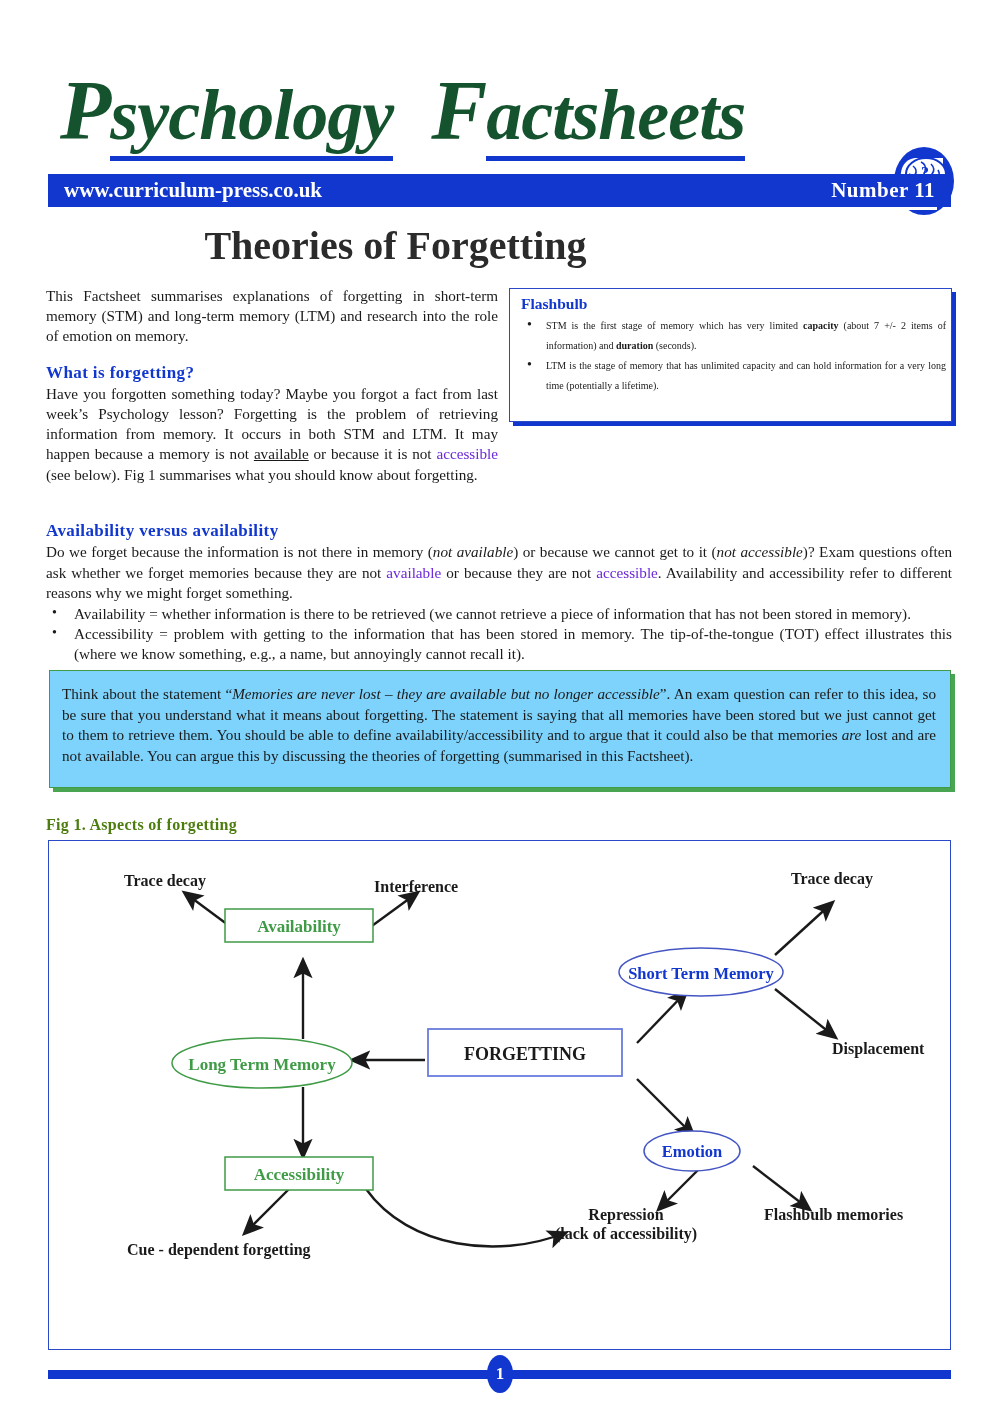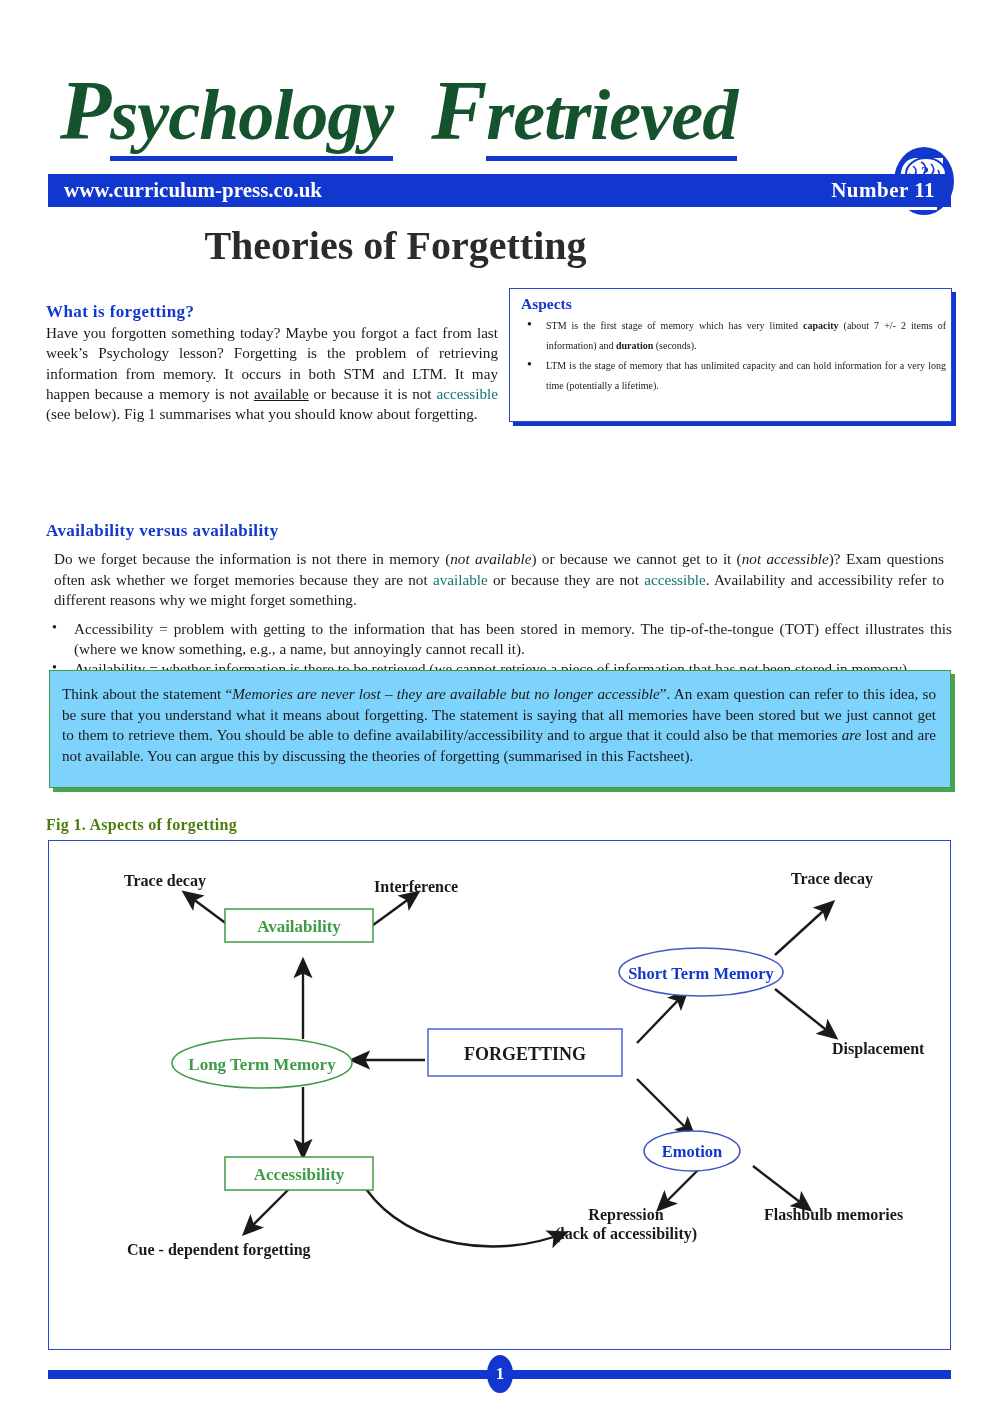--- a/index.html
+++ b/index.html
@@ -96,21 +96,21 @@
   }
   .col-left p { margin: 0 0 13px 0; }
   h3.head-blue {
     color: #1137cf;
     font-size: 17px;
     font-weight: bold;
     margin: 16px 0 1px 0;
     letter-spacing: 0.4px;
   }
   .u { text-decoration: underline; }
-  .acc-blue { color: #0f766e; }
+  .acc-blue { color: #6d28d9; }
 
   
   .remember-box {
     position: absolute;
     left: 509px; top: 288px;
     width: 443px; height: 134px;
     border: 1.6px solid #2a49c9;
     background: #ffffff;
     box-shadow: 4px 4px 0 0 #1137cf;
     box-sizing: border-box;
@@ -145,21 +145,21 @@
   }
 
   
   .sec-avail {
     position: absolute;
     left: 46px; top: 505px;
     width: 906px;
     font-size: 15.2px;
     line-height: 20.4px;
   }
-  .sec-avail p.body { margin: 8px; text-align: justify; }
+  .sec-avail p.body { margin: 0; text-align: justify; }
   ul.dash {
     margin: 0; padding: 0;
     list-style: none;
   }
   ul.dash li {
     position: relative;
     padding-left: 28px;
     text-align: justify;
   }
   ul.dash li::before {
@@ -230,21 +230,21 @@
   }
 </style>
 </head>
 <body>
 
 <div class="page">
 
   <div class="masthead">
     <div class="brand-line">
       <span class="brand-psych"><span class="brand-cap">P</span><span class="brand-underline-wrap">sychology</span></span>
-      <span class="brand-fact"><span class="brand-cap">F</span><span class="brand-underline-wrap">retrieved</span></span>
+      <span class="brand-fact"><span class="brand-cap">F</span><span class="brand-underline-wrap">actsheets</span></span>
     </div>
 
     <svg class="logo" viewBox="0 0 62 70">
       <ellipse cx="31" cy="35" rx="30" ry="34" fill="#1137cf"></ellipse>
       <path d="M24 12 C12 12 7 22 8 32 C9 40 6 44 6 50 C6 58 10 64 10 64 L44 64 L44 54 L50 54 L50 12 Z" fill="#ffffff"></path>
       <ellipse cx="33" cy="28" rx="20" ry="16" fill="#ffffff" stroke="#1137cf" stroke-width="2"></ellipse>
       <g stroke="#1137cf" stroke-width="1.6" fill="none">
         <path d="M20 20 q5 4 2 9 q-4 4 1 8"></path>
         <path d="M28 16 q6 3 4 9 q-3 6 2 10"></path>
         <path d="M38 18 q5 5 1 10 q-3 5 2 8"></path>
@@ -257,44 +257,45 @@
   </div>
 
   <div class="urlbar">
     <span class="url">www.curriculum-press.co.uk</span>
     <span class="num">Number  11</span>
   </div>
 
   <div class="doc-title">Theories of Forgetting</div>
 
   <div class="col-left">
+    <p>This Factsheet summarises explanations of forgetting in short-term memory (STM) and long-term memory (LTM) and research into the role of emotion on memory.</p>
     <h3 class="head-blue">What is forgetting?</h3>
     <p>
       <span>Have you forgotten something today? Maybe you forgot a fact from last week’s Psychology lesson? Forgetting is the problem of retrieving information from memory. It occurs in both STM and LTM. It may happen because a memory is not </span><span class="u">available</span><span> or because it is not </span><span class="acc-blue">accessible</span><span> (see below). Fig  1 summarises what you should know about forgetting.</span>
     </p>
   </div>
 
   <div class="remember-box">
-    <div class="remember-title">Aspects</div>
+    <div class="remember-title">Flashbulb</div>
     <ul class="remember-list">
       <li>
         <span>STM is the first stage of memory which has very limited </span><b>capacity</b><span> (about 7 +/- 2 items of information) and </span><b>duration</b><span> (seconds).</span>
       </li>
       <li>
         <span>LTM is the stage of memory that has unlimited capacity and can hold information for a very long time (potentially a lifetime).</span>
       </li>
     </ul>
   </div>
 
   <div class="sec-avail">
     <h3 class="head-blue">Availability versus availability</h3>
     <p class="body"><span>Do we forget because the information is not there in memory (</span><i>not available</i><span>) or because we cannot get to it (</span><i>not accessible</i><span>)? Exam questions often ask whether we forget memories because they are not </span><span class="acc-blue">available</span><span> or because they are not </span><span class="acc-blue">accessible</span><span>. Availability and accessibility refer to different reasons why we might forget something.</span></p>
     <ul class="dash">
+      <li>Availability = whether information is there to be retrieved (we cannot retrieve a piece of information that has not been stored in memory).</li>
       <li>Accessibility = problem with getting to the information that has been stored in memory. The tip-of-the-tongue (TOT) effect illustrates this (where we know something, e.g., a name, but annoyingly cannot recall it).</li>
-      <li>Availability = whether information is there to be retrieved (we cannot retrieve a piece of information that has not been stored in memory).</li>
     </ul>
   </div>
 
   <div class="think-box">
     <div class="think-inner"><span>Think about the statement “</span><i>Memories are never lost – they are available but no longer accessible</i><span>”. An exam question can refer to this idea, so be sure that you understand what it means about forgetting. The statement is saying that all memories have been stored but we just cannot get to them to retrieve them. You should be able to define availability/accessibility and to argue that it could also be that memories </span><i>are</i><span> lost and are not available. You can argue this by discussing the theories of forgetting (summarised in this Factsheet).</span></div>
   </div>
 
   <div class="fig-caption">Fig  1.  Aspects of forgetting</div>
 
   <div class="fig-frame">

